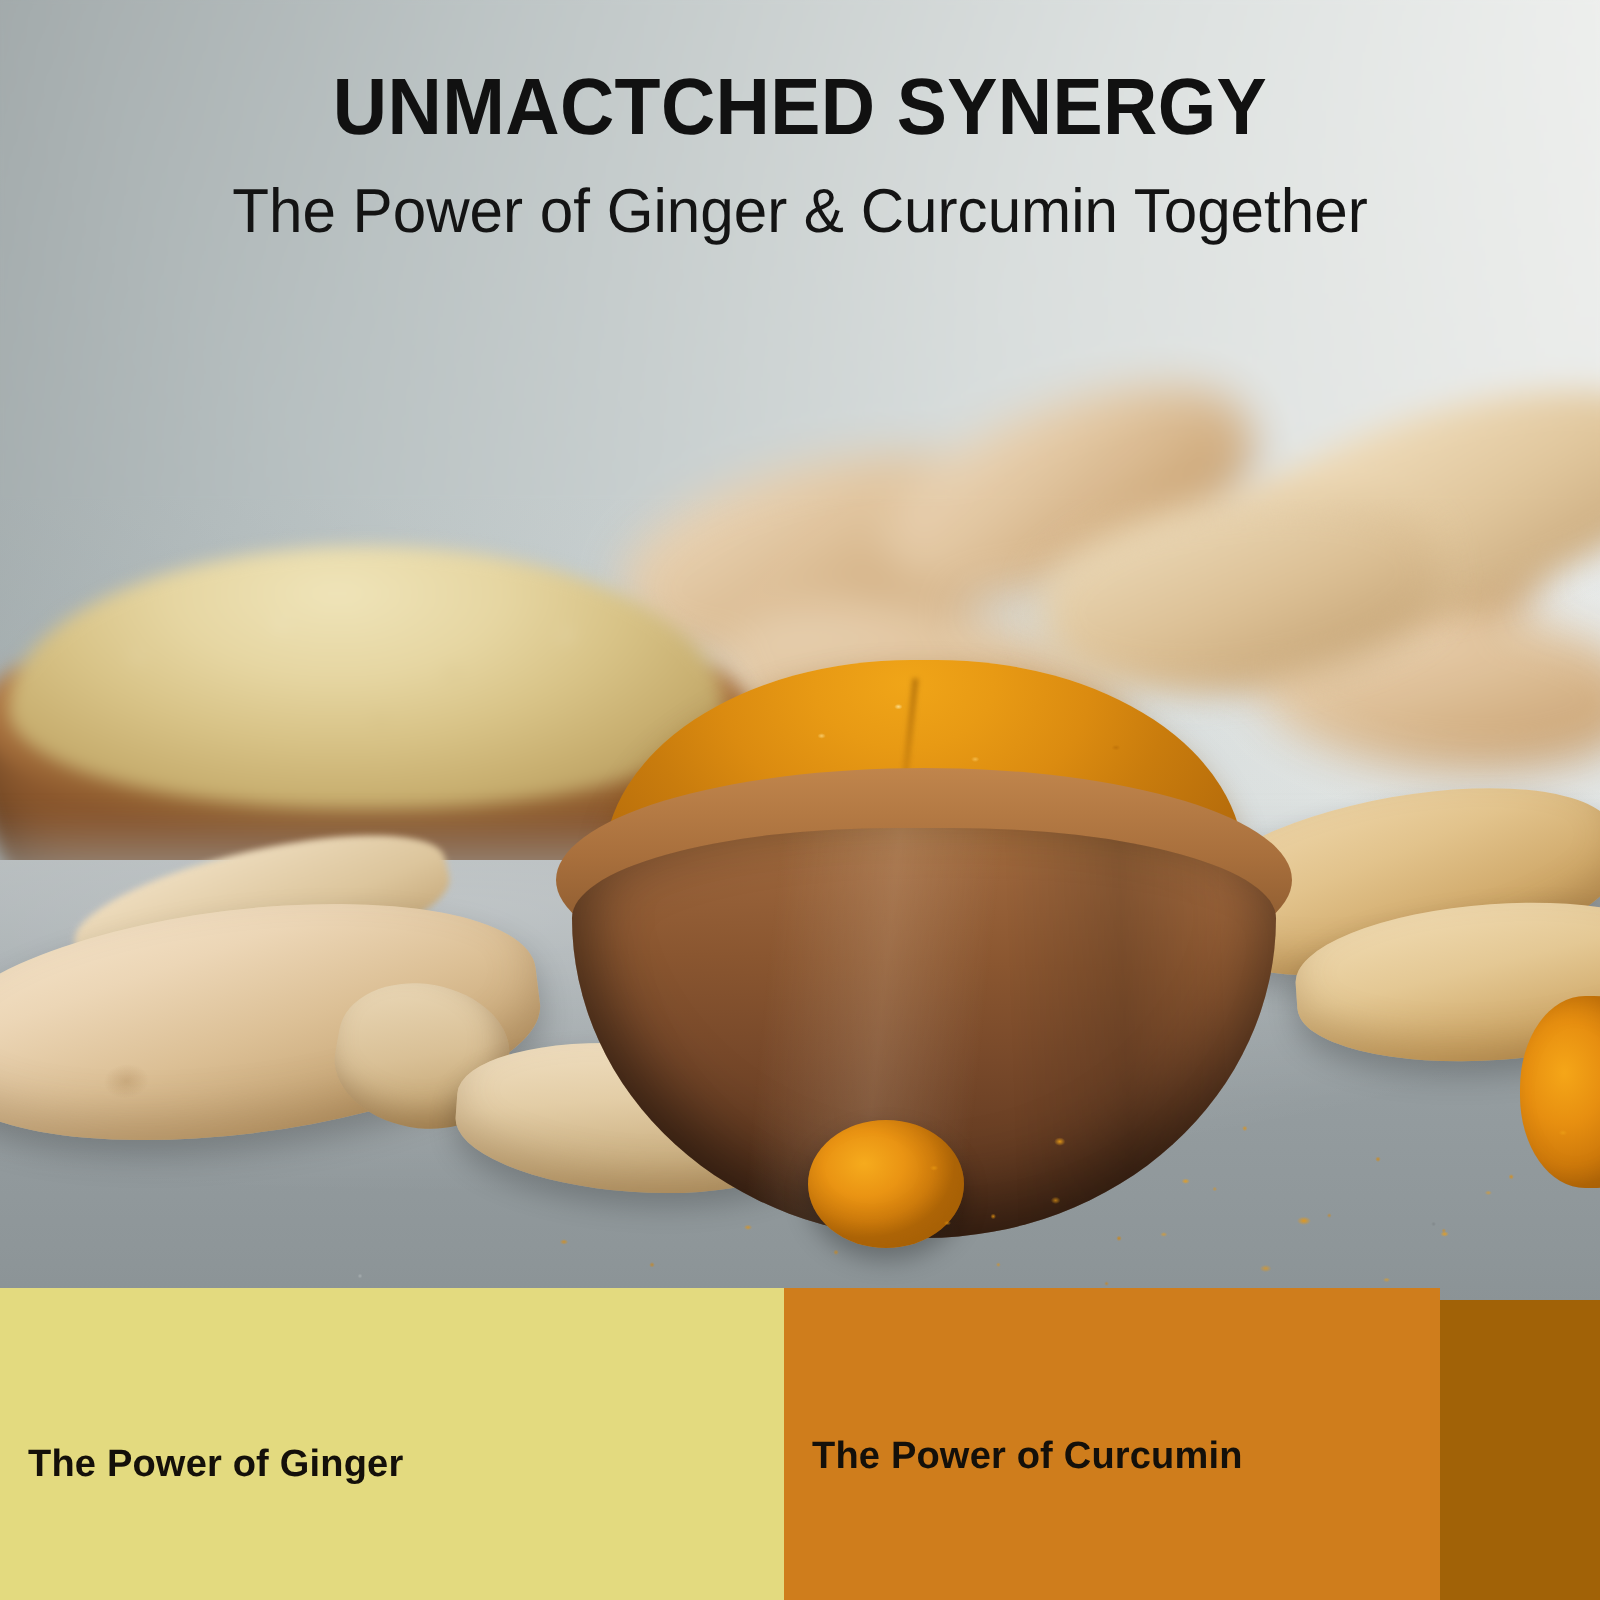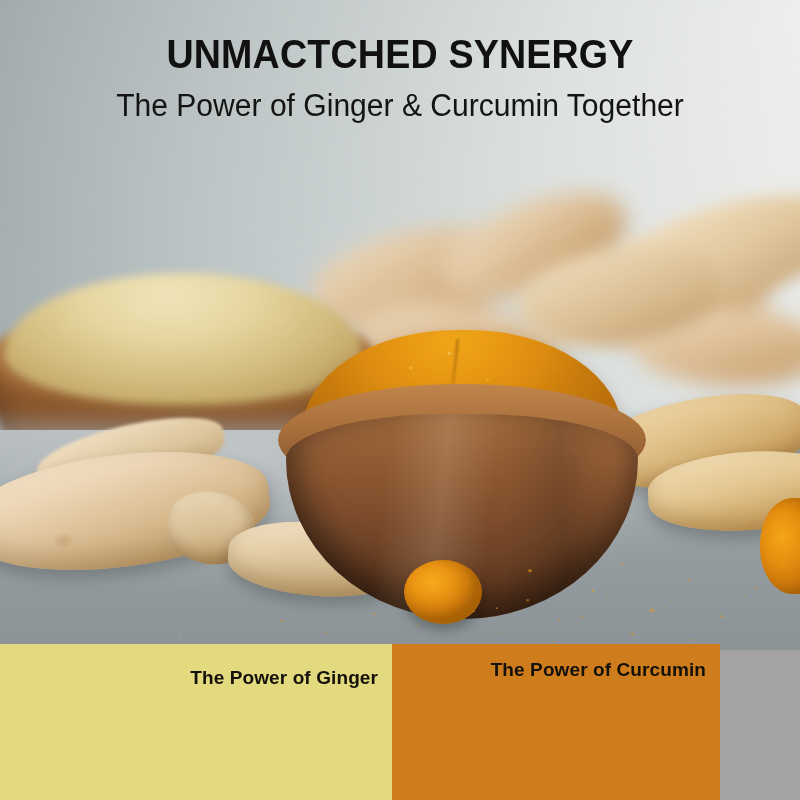--- a/index.html
+++ b/index.html
@@ -11,21 +11,21 @@
   body {
     font-family: "Liberation Sans", sans-serif;
     -webkit-font-smoothing: antialiased;
   }
 
   .poster {
     position: relative;
     width: 800px;
     height: 800px;
     overflow: hidden;
-    background: #a3a3a3;
+    background: #a16207;
   }
 
   
   .photo-scene {
     position: absolute;
     left: 0; top: 0;
     width: 800px;
     height: 650px;
     overflow: hidden;
   }
@@ -390,22 +390,21 @@
     position: absolute;
     left: 0; top: 644px;
     width: 800px;
     height: 156px;
     display: flex;
     z-index: 7;
   }
   .panel {
     box-sizing: border-box;
     display: flex;
-    flex-direction: column;
-    align-items: flex-end;
+    align-items: center;
     justify-content: flex-start;
     text-align: center;
     padding: 22px 14px 0 14px;
   }
   .panel-ginger {
     width: 392px;
     background: #e3da7f;
   }
   .panel-curcumin {
     width: 328px;

